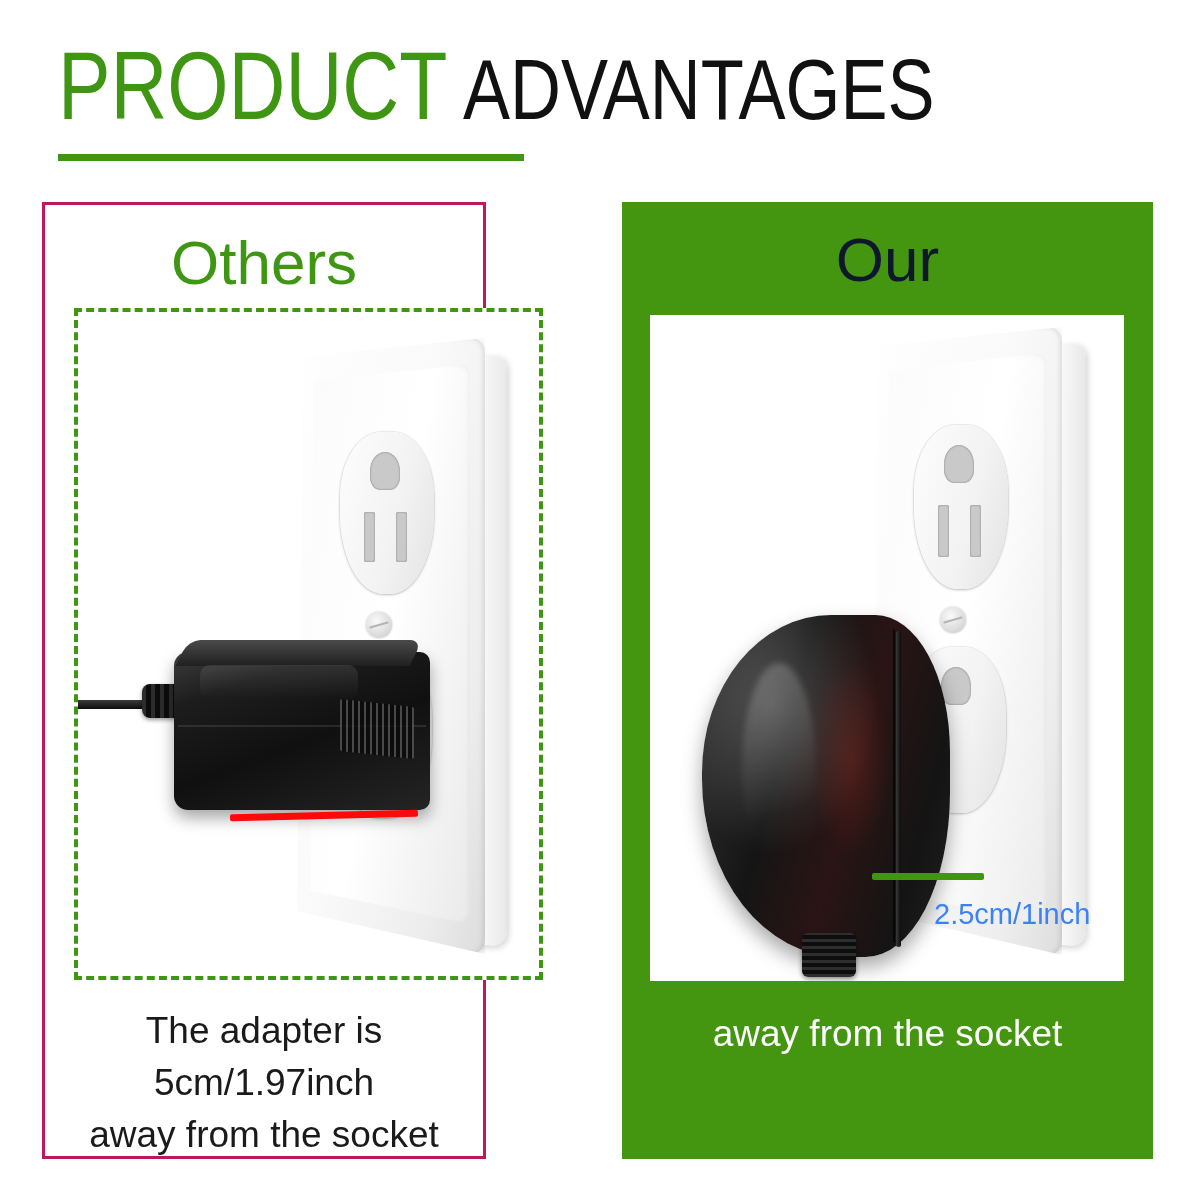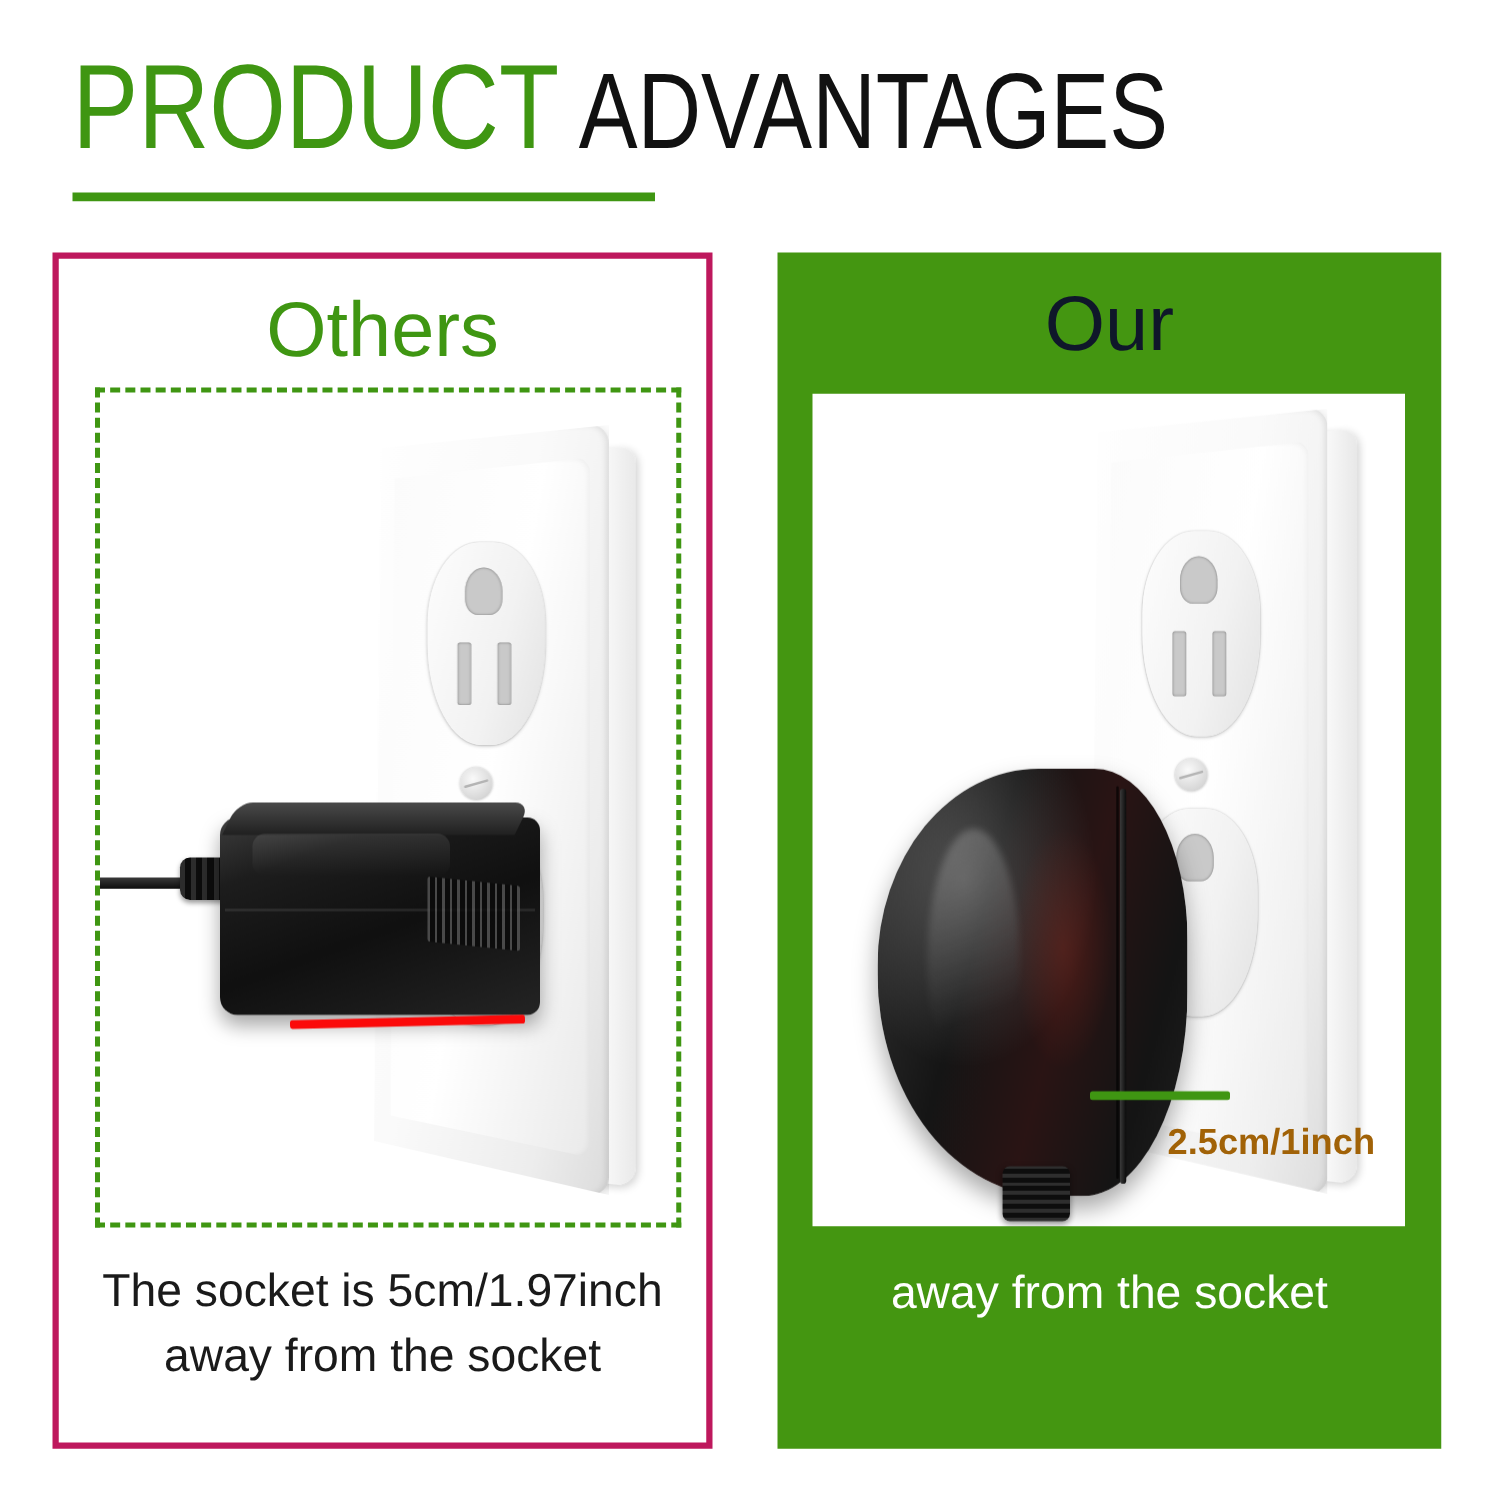--- a/index.html
+++ b/index.html
@@ -52,22 +52,22 @@
 
   
   .panel {
     position: absolute;
     top: 202px;
     height: 957px;
     box-sizing: border-box;
   }
   #panel-others {
     left: 42px;
-    width: 528px;
-    border: 5px solid #be185d;
+    width: 444px;
+    border: 3px solid #be185d;
     background: #ffffff;
   }
   #panel-our {
     left: 622px;
     width: 531px;
     background: #449611;
   }
 
   .panel-heading {
     position: absolute;
@@ -278,21 +278,21 @@
   #measure-line-our    { background: #3f9612; }
 
   .measure-label {
     position: absolute;
     font-size: 29px;
     line-height: 34px;
     white-space: nowrap;
     font-weight: 400;
   }
   #measure-label-others { color: #fb0a0a; }
-  #measure-label-our    { color: #a16207; font-weight: bold; }
+  #measure-label-our    { color: #3b82f6; }
 
   
   .caption {
     position: absolute;
     left: 0;
     width: 100%;
     text-align: center;
     font-size: 37px;
     line-height: 52px;
     font-weight: 400;
@@ -353,21 +353,21 @@
         <div class="seam"></div>
         <div class="vents"></div>
       </div>
 
       <div class="measure-line" id="measure-line-others" style="left:152px; top:500px; width:188px; transform:rotate(-1.4deg);"></div>
 
     </div>
   </div>
 
   <div class="caption" id="caption-others">
-    <div>The socket is 5cm/1.97inch</div>
+    <div>The adapter is 5cm/1.97inch</div>
     <div>away from the socket</div>
   </div>
 </div>
 
 <div class="panel" id="panel-our">
 
   <div class="panel-heading">Our</div>
 
   <div class="stage" id="stage-our">
     <div class="photo">

